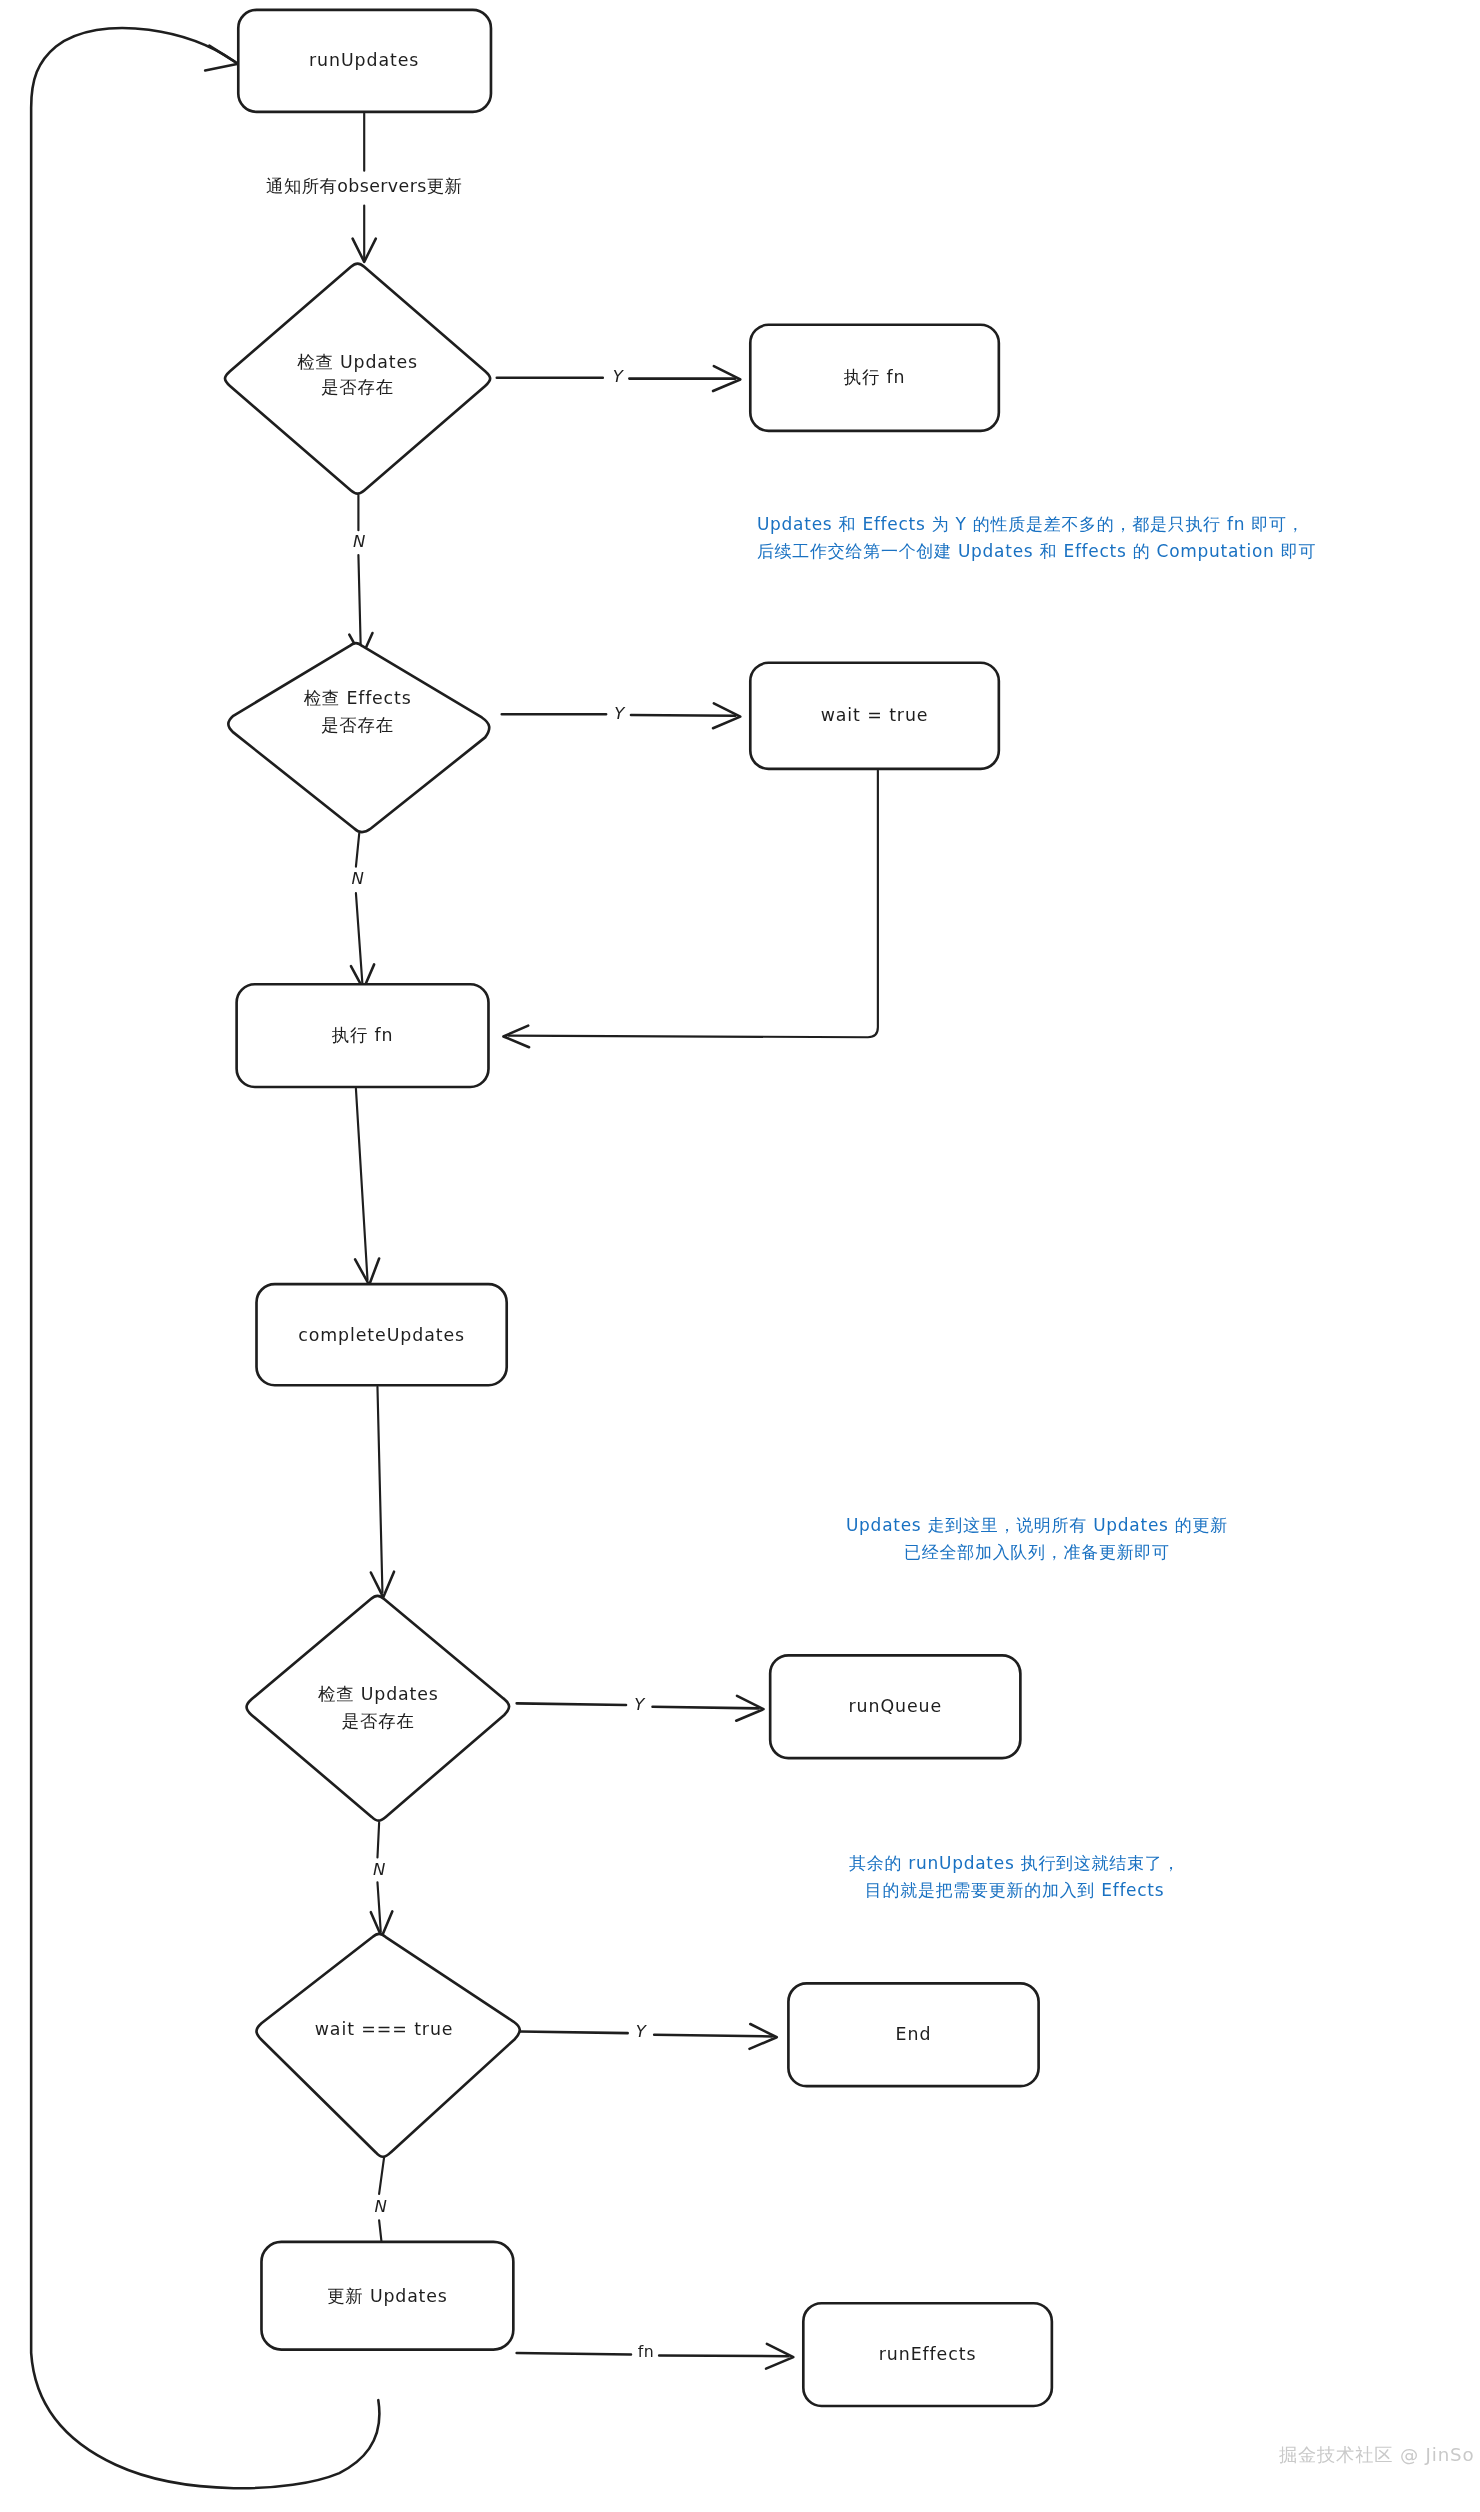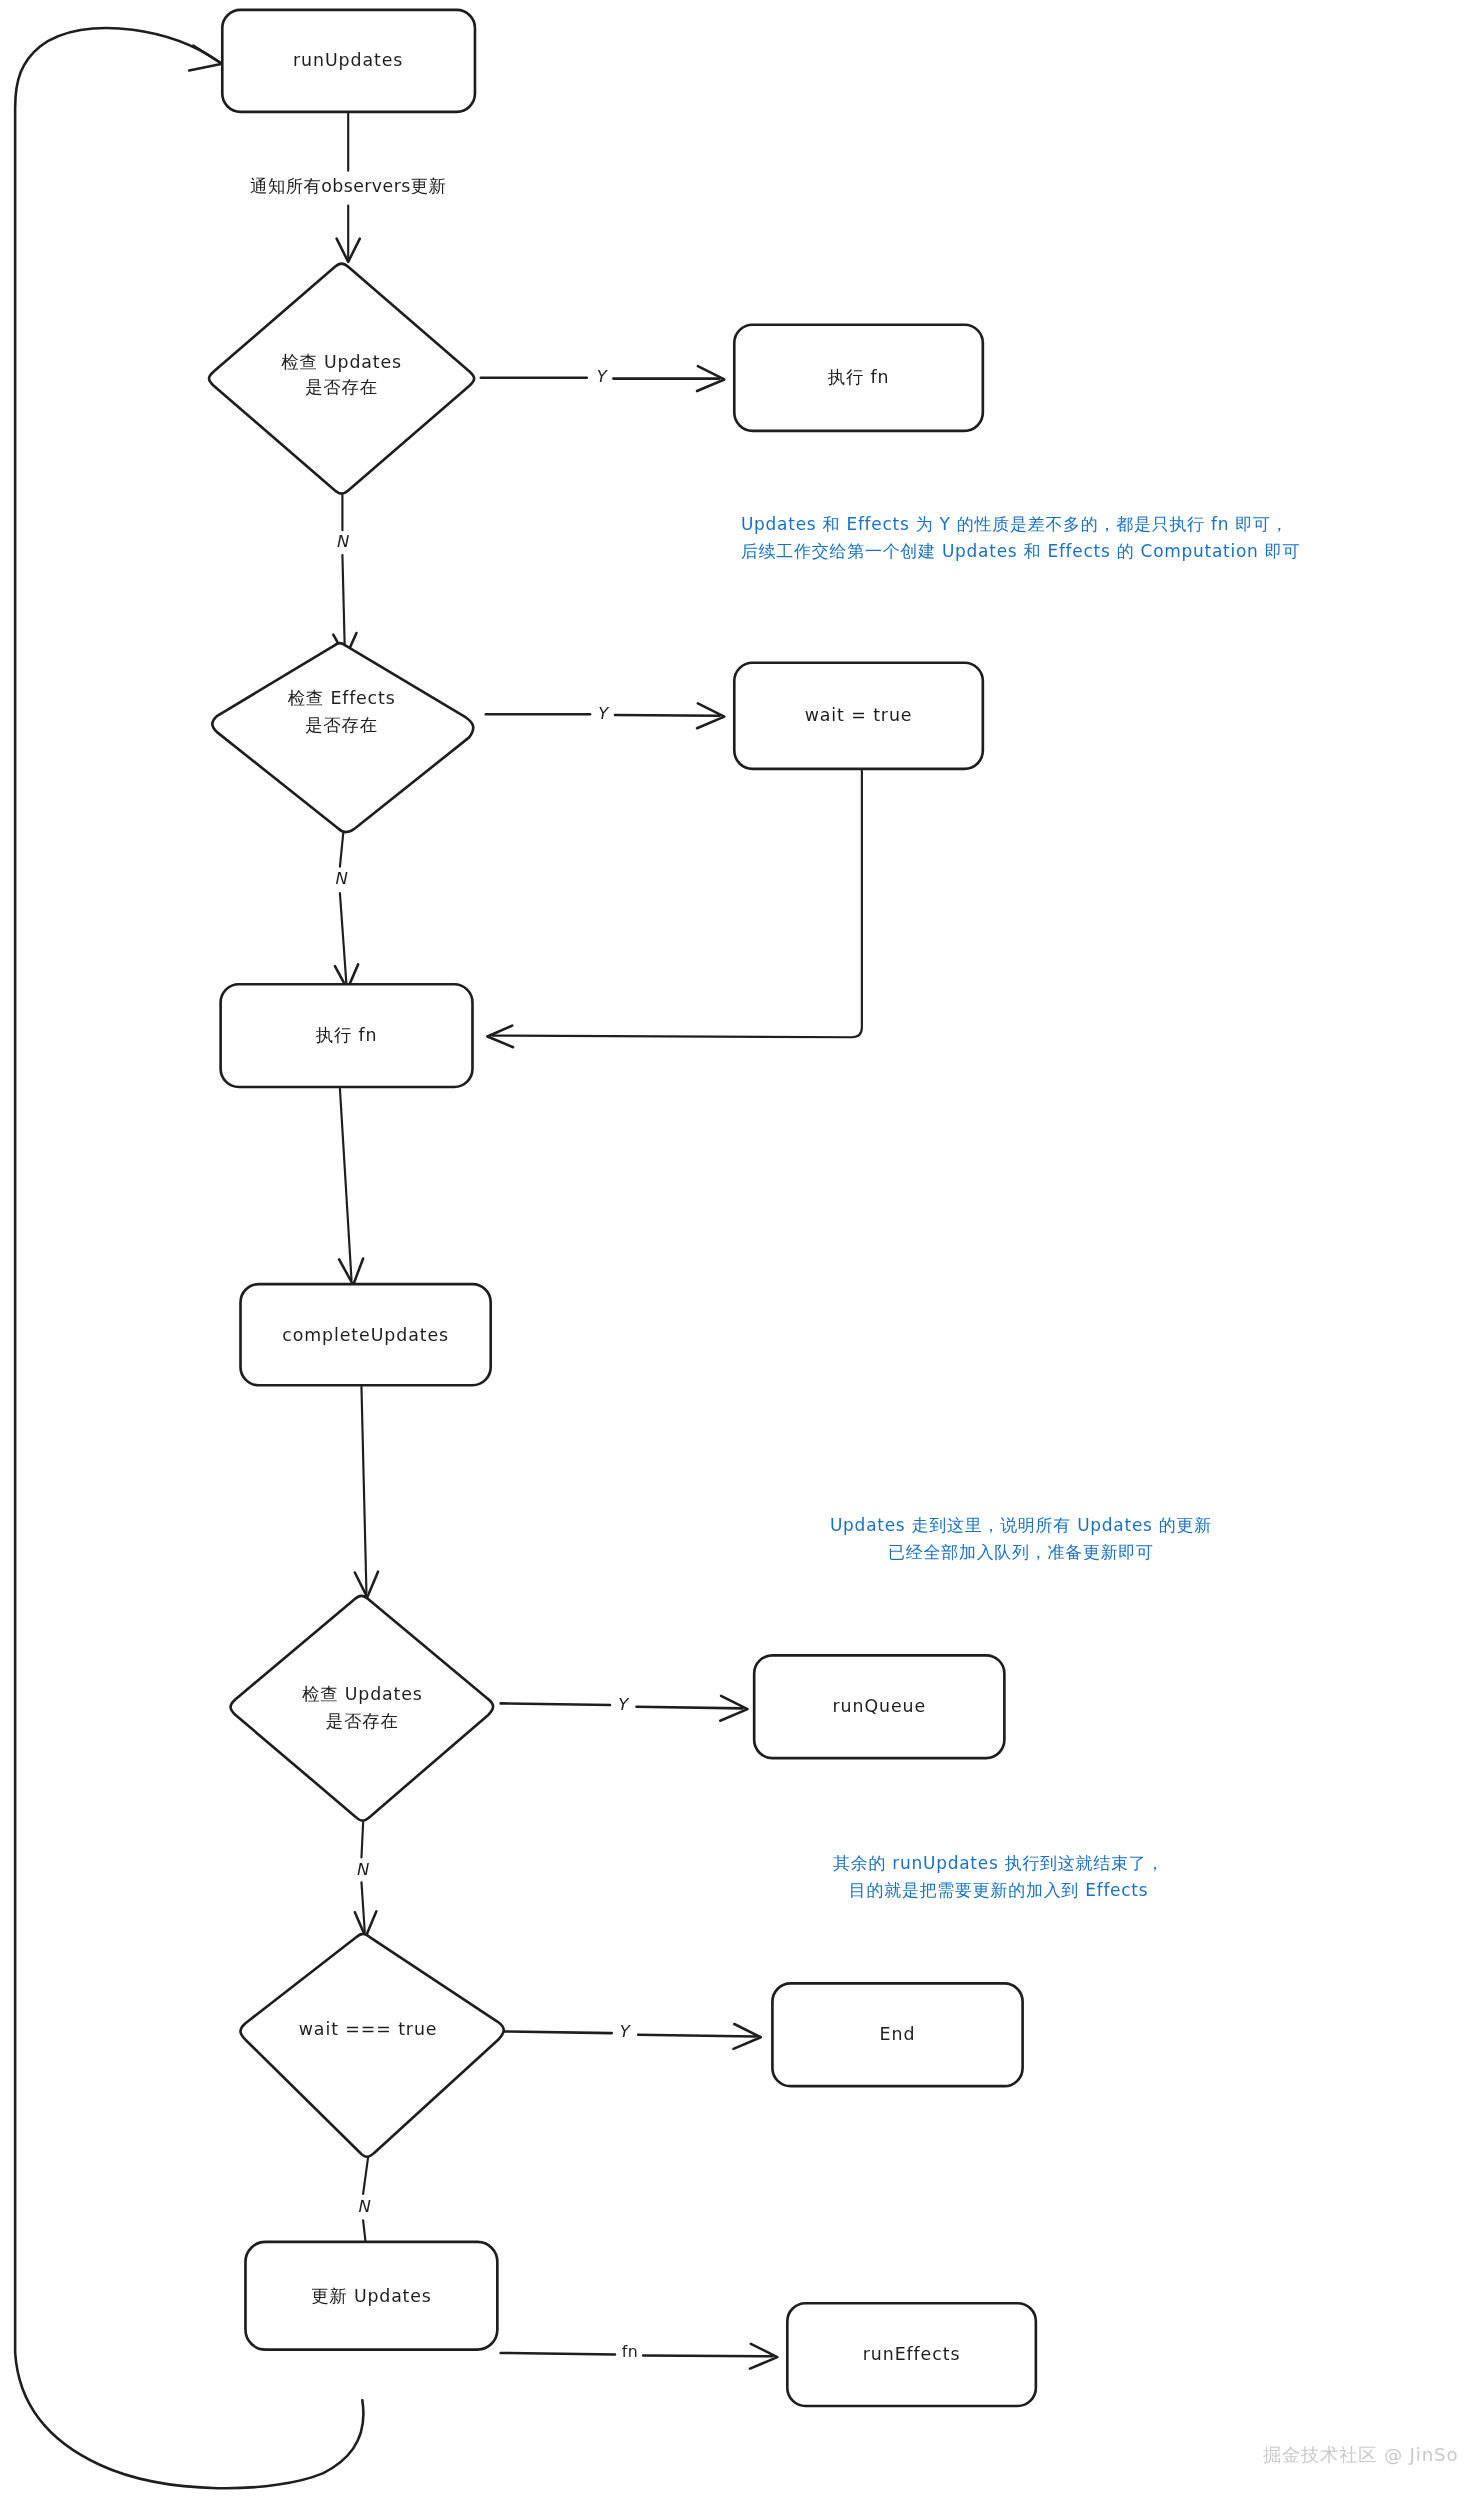--- a/index.html
+++ b/index.html
@@ -9,21 +9,21 @@
   }
   body {
     width: 1481px;
     height: 2512px;
     position: relative;
     overflow: hidden;
     font-family: "Liberation Sans", sans-serif;
   }
   #diagram-root {
     position: absolute;
-    left: 0; top: 0;
+    left: 16px; top: 0;
     width: 1269px;
     height: 2512px;
   }
   svg.flow {
     display: block;
     width: 1481px;
     height: 2512px;
   }
   .shape-stroke {
     fill: #ffffff;

